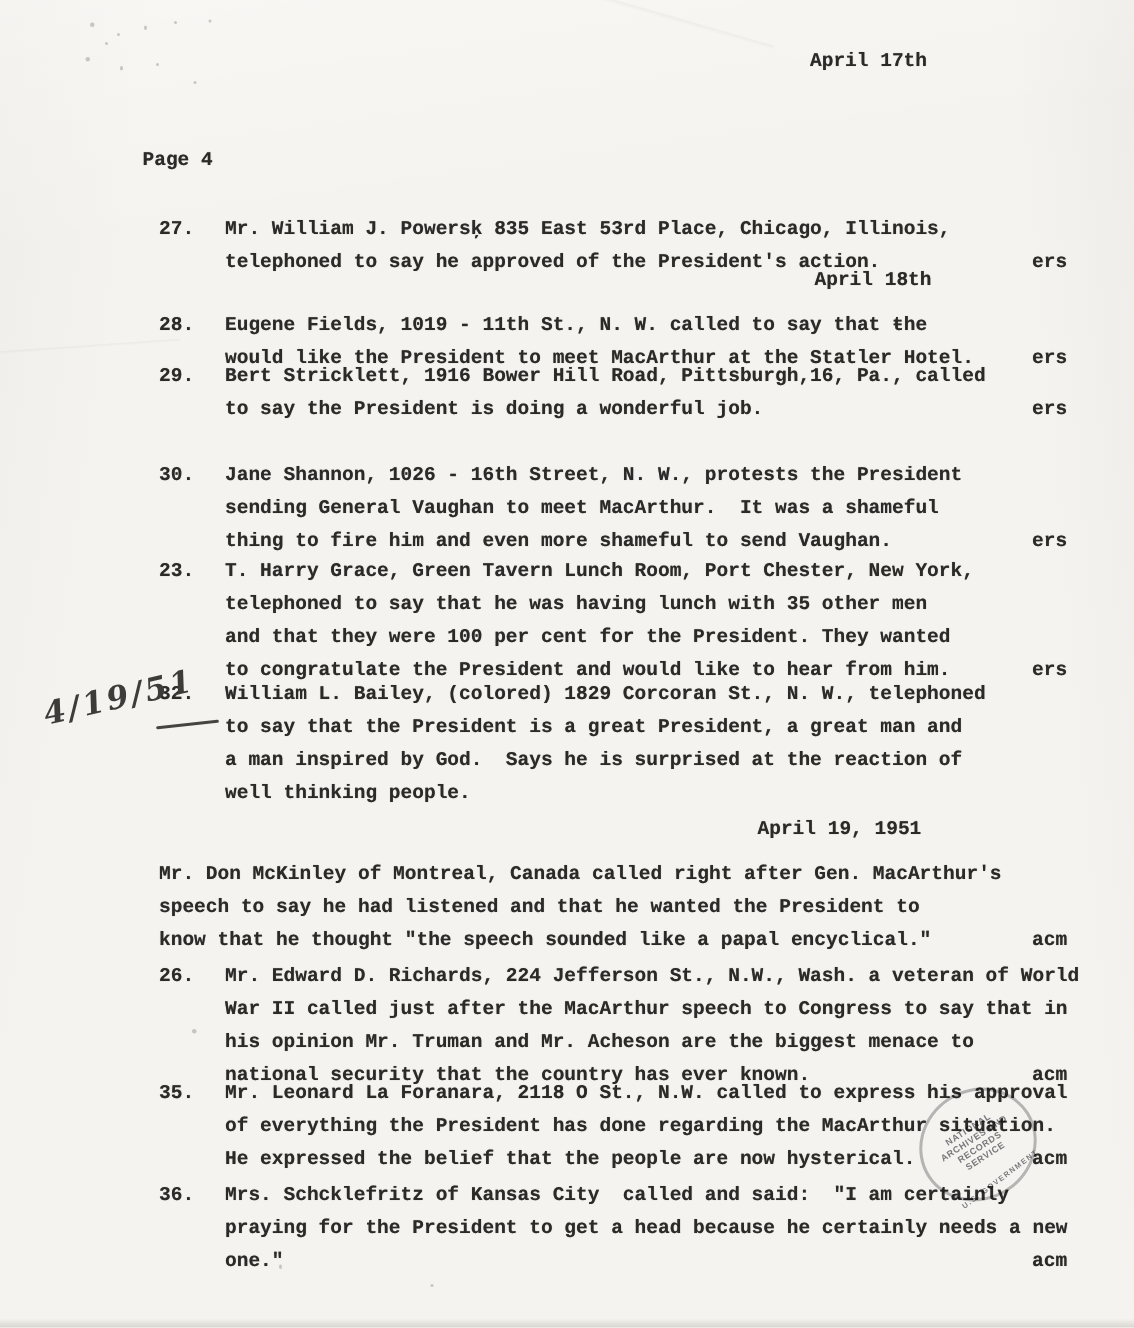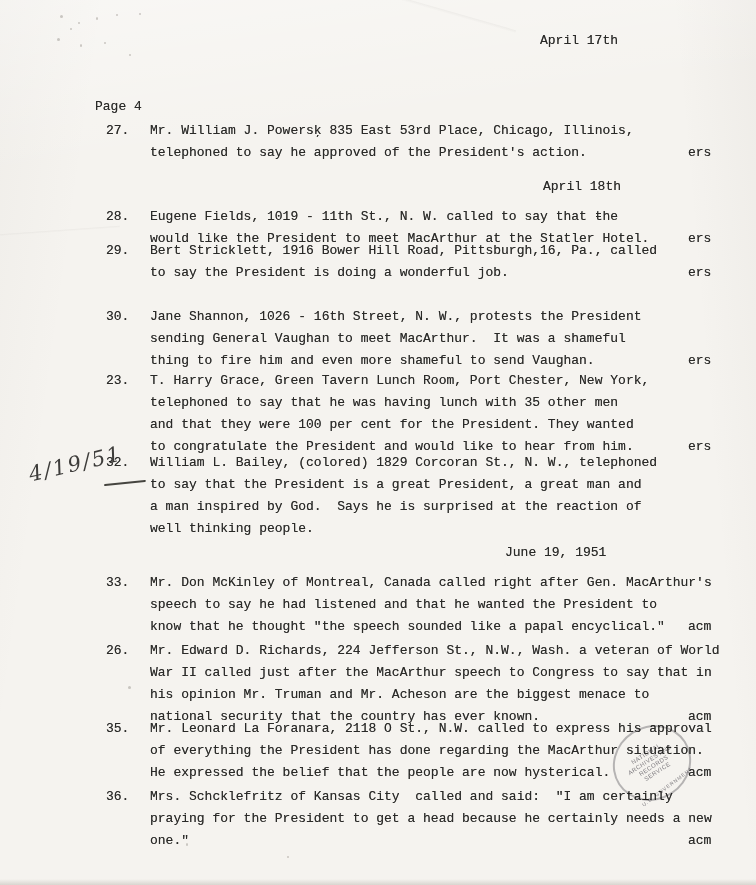--- a/index.html
+++ b/index.html
@@ -16,20 +16,21 @@
   .paper {
     position: absolute;
     inset: 0;
     background:
       linear-gradient(172deg, rgba(255,255,255,0.35) 0%, rgba(255,255,255,0) 18%),
       linear-gradient(98deg, rgba(120,115,105,0.045) 0%, rgba(0,0,0,0) 12%),
       linear-gradient(265deg, rgba(120,115,105,0.05) 0%, rgba(0,0,0,0) 10%),
       #f5f3ef;
     font-family: "Liberation Mono", "DejaVu Sans Mono", monospace;
     color: #2a2a28;
+    font-weight: bold;
   }
   .crease {
     position: absolute;
     background: linear-gradient(rgba(90,85,80,0.06), rgba(90,85,80,0.0));
     pointer-events: none;
   }
   .crease.c1 { left: 300px; top: 0; width: 220px; height: 3px; transform: rotate(16deg); }
   .crease.c2 { left: 0; top: 230px; width: 120px; height: 2px; transform: rotate(-4deg); }
   .bottom-edge {
     position: absolute;
@@ -138,25 +139,25 @@
   <div class="speck" style="left:80px;top:44px;width:2px;height:3px"></div>
   <div class="speck" style="left:104px;top:42px;width:2px;height:2px"></div>
   <div class="speck" style="left:129px;top:54px;width:2px;height:2px"></div>
   <div class="speck" style="left:70px;top:28px;width:2px;height:2px"></div>
   <div class="speck" style="left:128px;top:686px;width:3px;height:3px"></div>
   <div class="speck" style="left:186px;top:843px;width:2px;height:3px"></div>
   <div class="speck" style="left:287px;top:856px;width:2px;height:2px"></div>
 
   <div class="typeline" style="left:540px;top:30px">April 17th</div>
   <div class="typeline" style="left:543px;top:176px">April 18th</div>
-  <div class="typeline" style="left:505px;top:542px">June 19, 1951</div>
+  <div class="typeline" style="left:505px;top:542px">April 19, 1951</div>
 
   <div class="typeline" style="left:95px;top:96px">Page 4</div>
 
-  <div class="entry" style="top:120px">
+  <div class="entry" style="top:142px">
     <span class="num">27.</span>
     <span class="etext">Mr. William J. Powersķ 835 East 53rd Place, Chicago, Illinois,
 telephoned to say he approved of the President's action.</span>
     <span class="initials">ers</span>
   </div>
 
   <div class="entry" style="top:206px">
     <span class="num">28.</span>
     <span class="etext">Eugene Fields, 1019 - 11th St., N. W. called to say that ŧhe
 would like the President to meet MacArthur at the Statler Hotel.</span>
@@ -190,21 +191,20 @@
   <div class="entry" style="top:452px">
     <span class="num">32.</span>
     <span class="etext">William L. Bailey, (colored) 1829 Corcoran St., N. W., telephoned
 to say that the President is a great President, a great man and
 a man inspired by God.  Says he is surprised at the reaction of
 well thinking people.</span>
     <span class="initials"></span>
   </div>
 
   <div class="entry" style="top:572px">
-    <span class="num">33.</span>
     <span class="etext">Mr. Don McKinley of Montreal, Canada called right after Gen. MacArthur's
 speech to say he had listened and that he wanted the President to
 know that he thought "the speech sounded like a papal encyclical."</span>
     <span class="initials">acm</span>
   </div>
 
   <div class="entry" style="top:640px">
     <span class="num">26.</span>
     <span class="etext">Mr. Edward D. Richards, 224 Jefferson St., N.W., Wash. a veteran of World
 War II called just after the MacArthur speech to Congress to say that in

